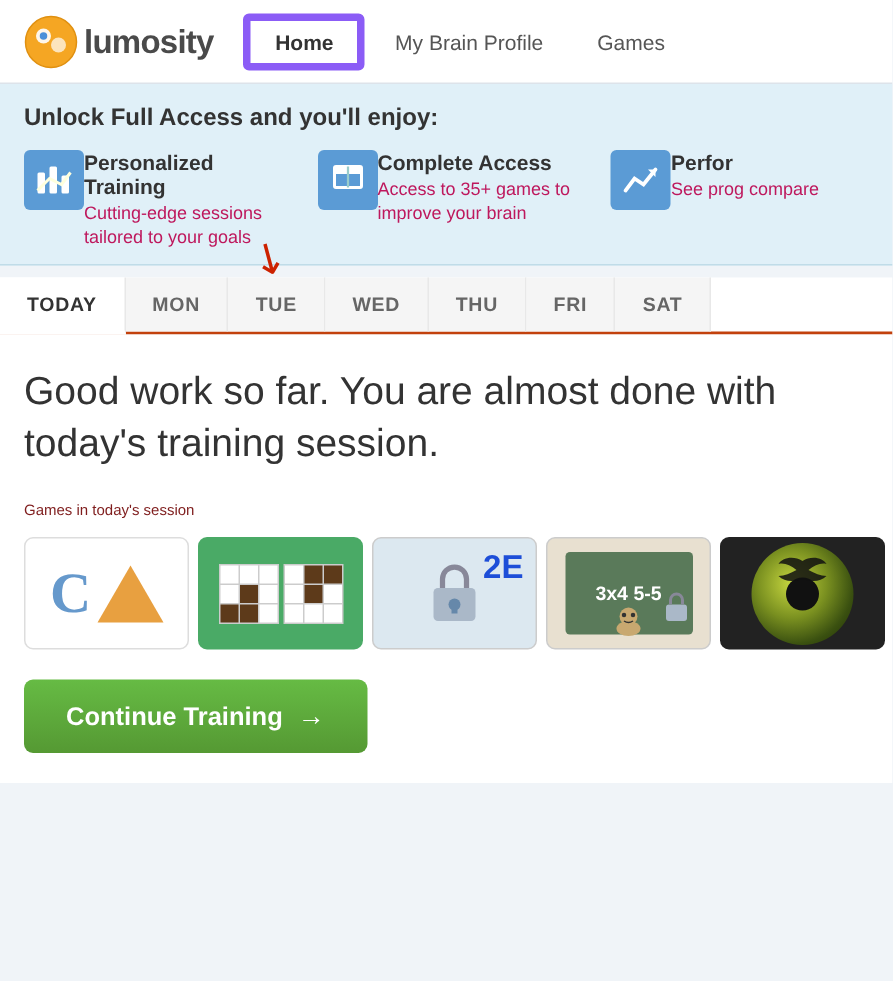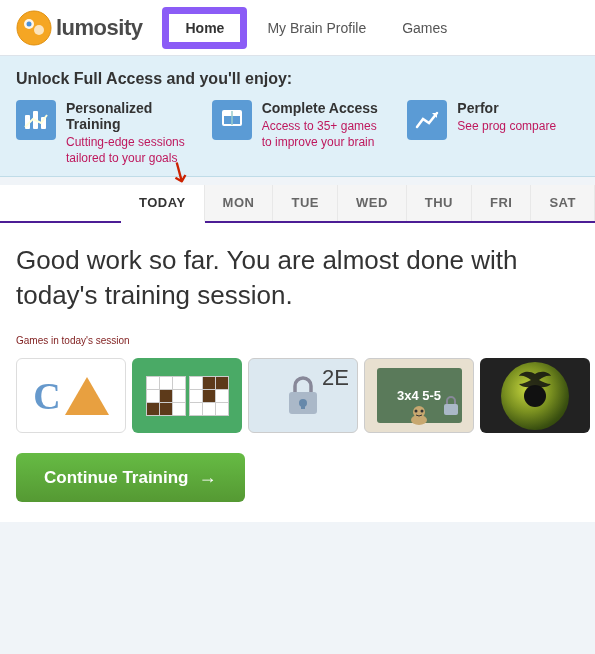--- a/index.html
+++ b/index.html
@@ -43,21 +43,21 @@
     }
     .nav-item {
       padding: 6px 16px;
       font-size: 14px;
       color: #555;
       cursor: pointer;
       border-radius: 4px;
       text-decoration: none;
     }
     .nav-item.active {
-      border: 7px solid #8b5cf6;
+      border: 5px solid #8b5cf6;
       background: #fff;
       color: #333;
       font-weight: 600;
     }
 
     
     .promo-banner {
       background: #e0f0f8;
       border-bottom: 1px solid #c0dce8;
       padding: 14px 16px 10px 16px;
@@ -72,21 +72,20 @@
     .promo-title span {
       font-weight: bold;
     }
     .promo-items {
       display: flex;
       gap: 24px;
     }
     .promo-item {
       display: flex;
       align-items: flex-start;
-      gap: 10px;
       flex: 1;
     }
     .promo-icon-box {
       width: 40px;
       height: 40px;
       flex-shrink: 0;
       display: flex;
       align-items: center;
       justify-content: center;
       background: #5b9bd5;
@@ -100,24 +99,23 @@
     }
     .promo-item-text p {
       font-size: 12px;
       color: #be185d;
       line-height: 1.3;
     }
 
     
     .day-tabs {
       background: #fff;
-      border-bottom: 2px solid #4c1d95;
+      border-bottom: 2px solid #c2410c;
       display: flex;
       margin-top: 8px;
-      justify-content: flex-end;
     }
     .day-tab {
       padding: 10px 18px;
       font-size: 13px;
       font-weight: 600;
       color: #666;
       cursor: pointer;
       border-right: 1px solid #e8e8e8;
       letter-spacing: 0.5px;
       background: #f5f5f5;
@@ -195,22 +193,22 @@
       background: #dce8f0;
       display: flex;
       align-items: center;
       justify-content: center;
       flex-direction: column;
       gap: 4px;
       border: 1px solid #ccc;
     }
     .two-e {
       font-size: 22px;
-      font-weight: normal;
-      color: #404040;
+      font-weight: bold;
+      color: #1d4ed8;
       position: absolute;
       right: 8px;
       top: 6px;
     }
     
     .game-thumb-4 {
       background: #e8e0d0;
       display: flex;
       align-items: center;
       justify-content: center;

